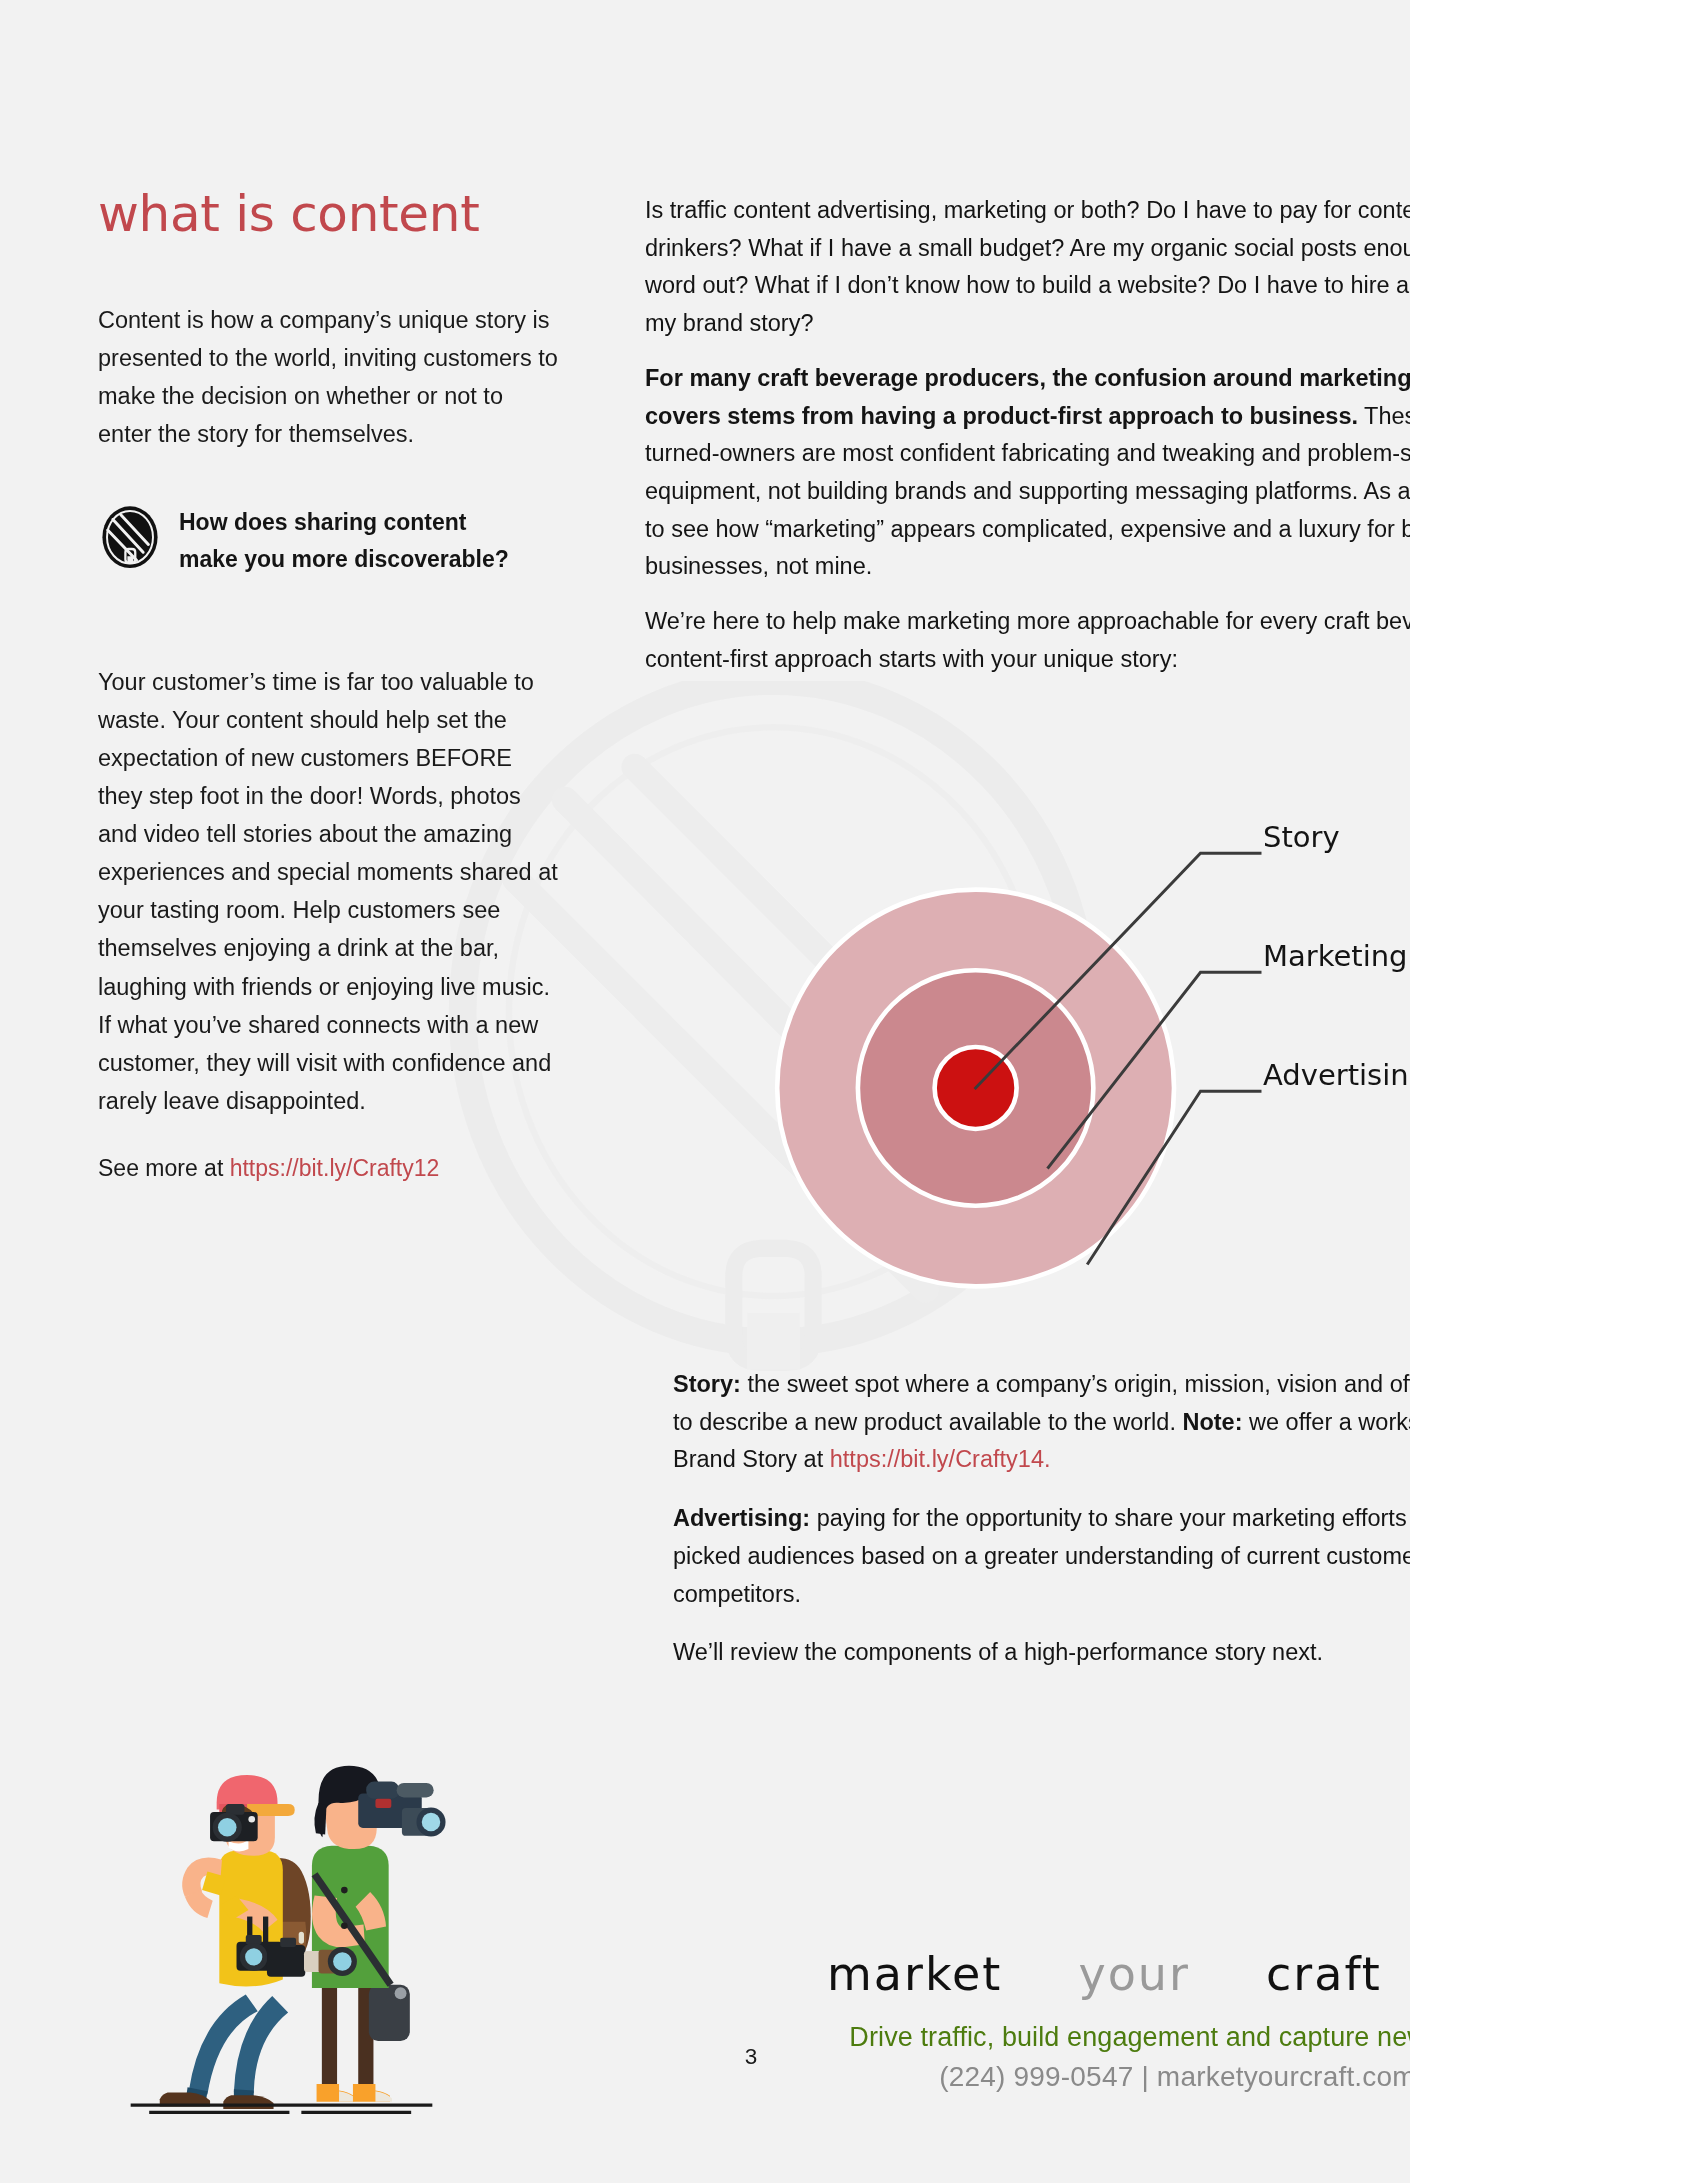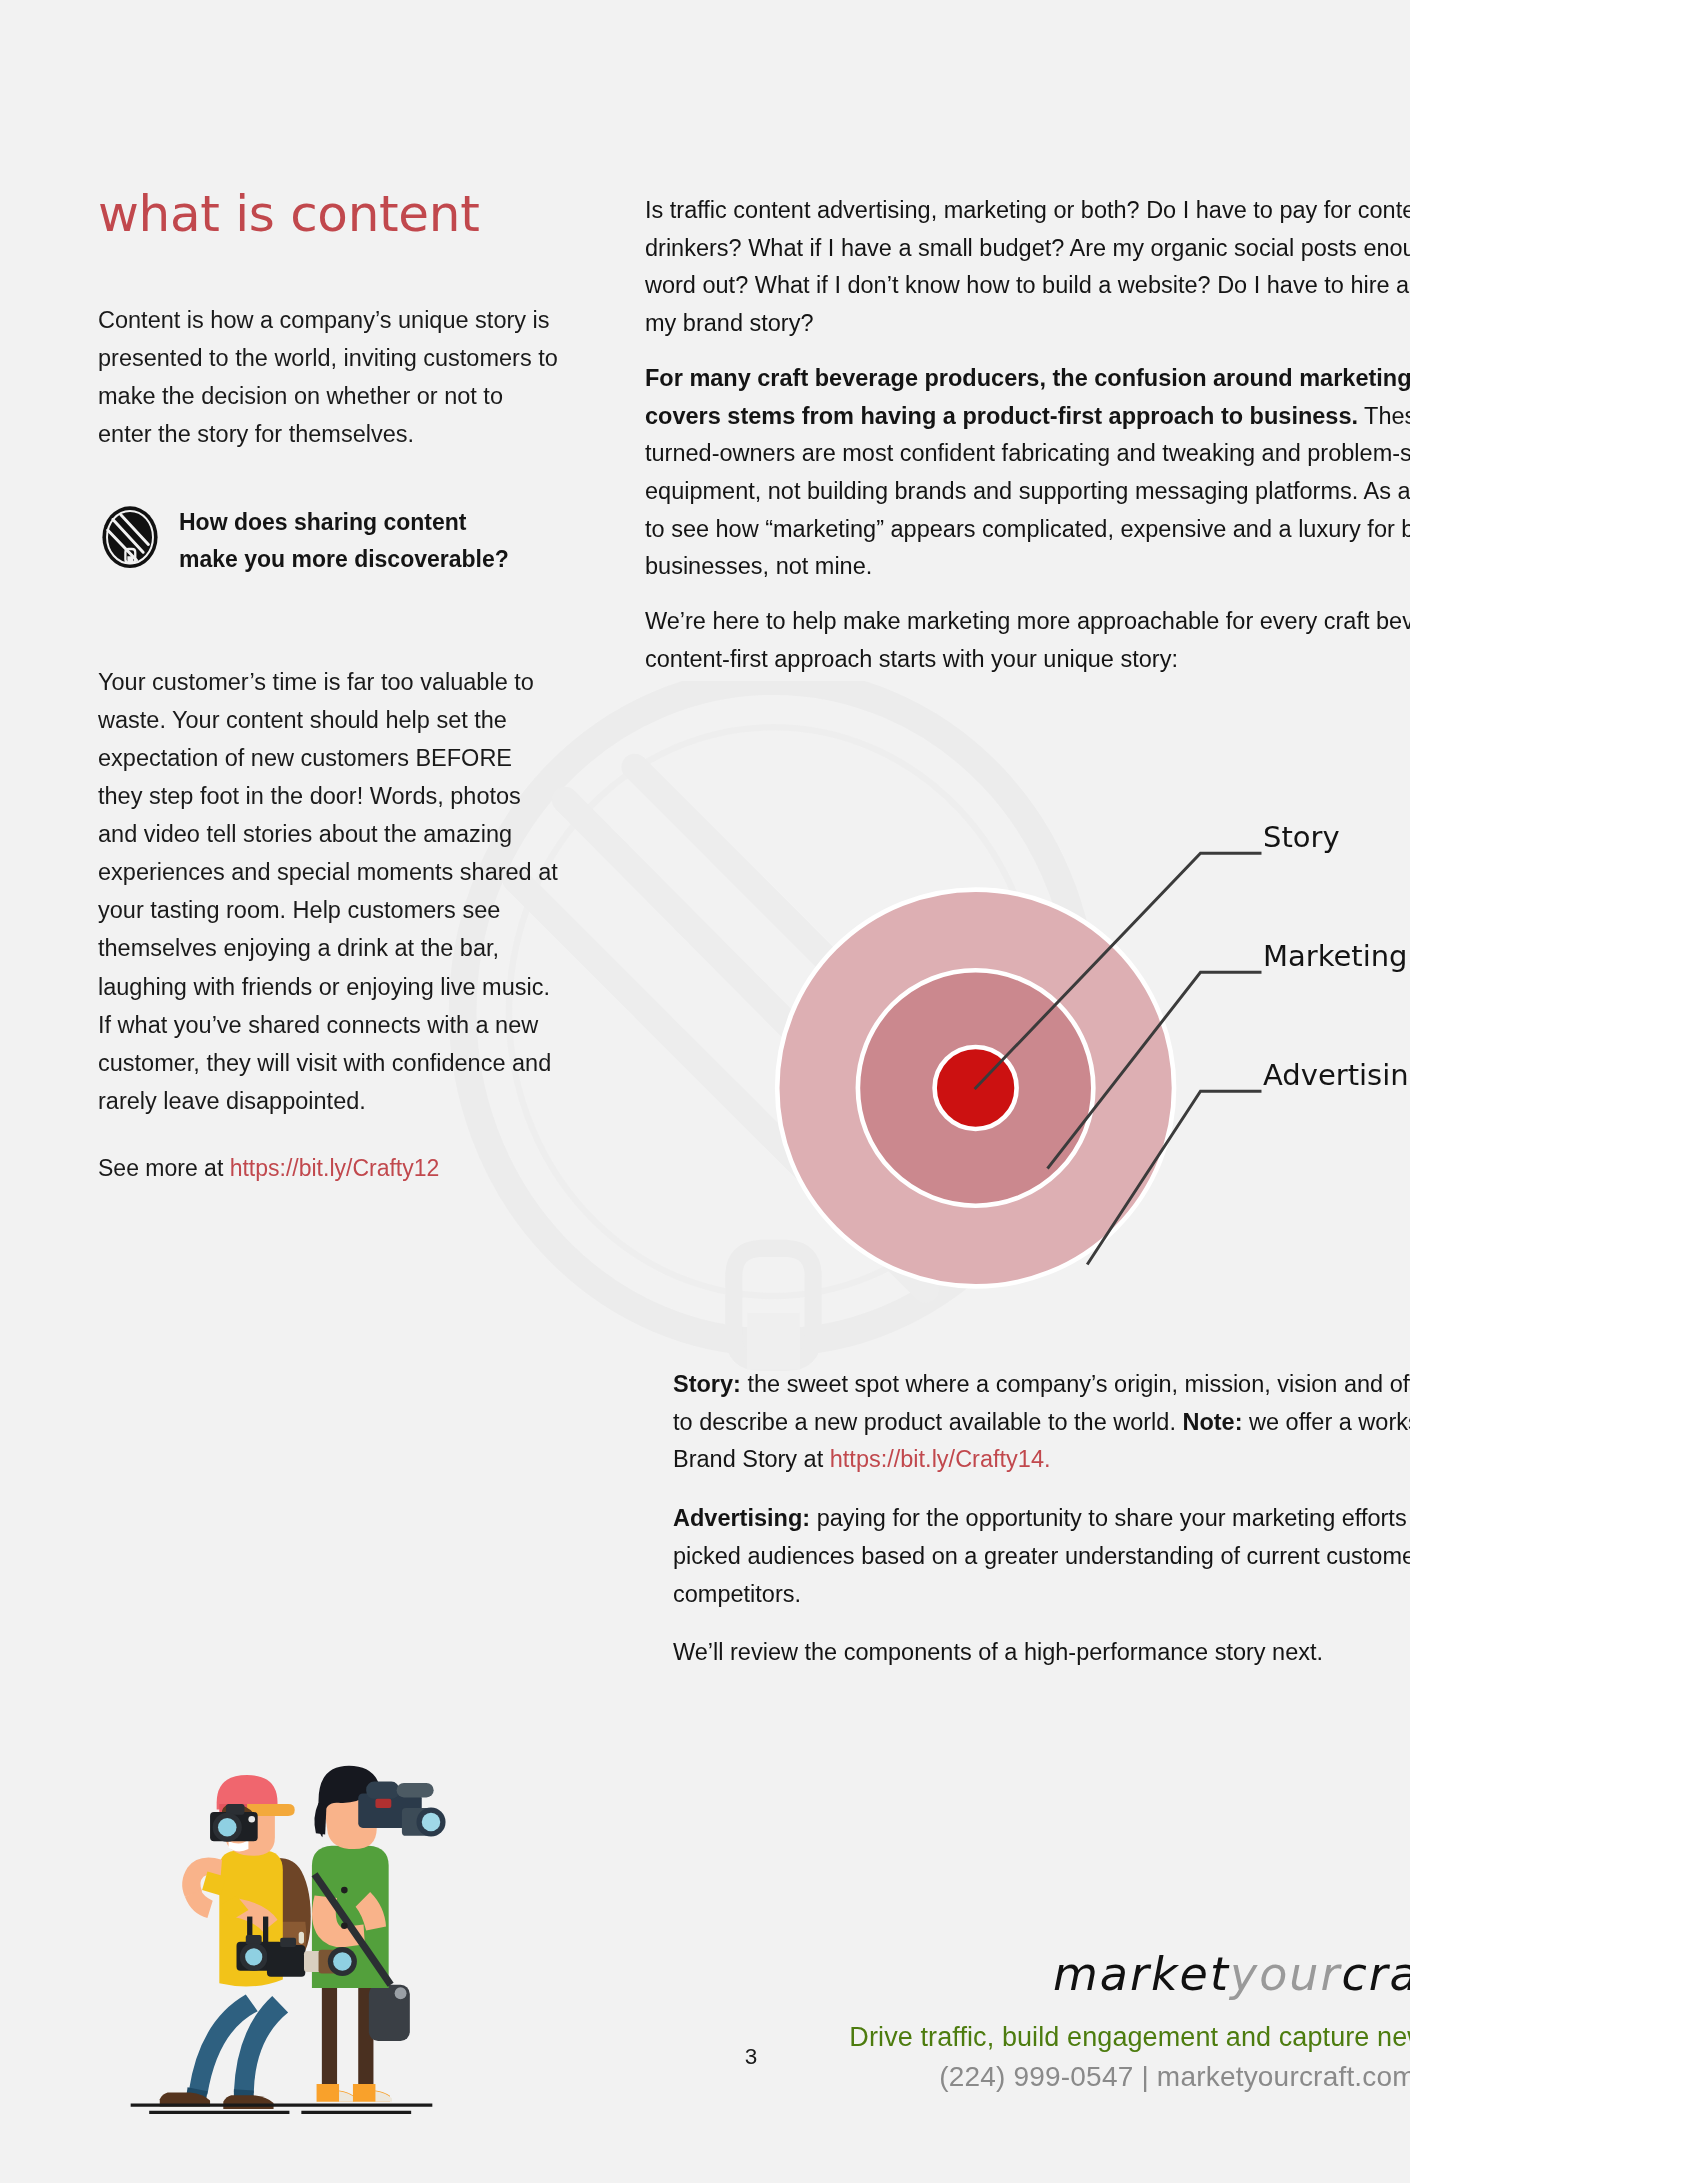--- a/index.html
+++ b/index.html
@@ -158,24 +158,23 @@
   .footer {
     position: absolute;
     left: 827px;
     top: 1942px;
     width: 701px;
     text-align: center;
   }
   .logo-line {
     display: flex;
     align-items: center;
-    justify-content: flex-end;
+    justify-content: space-between;
     gap: 0px;
     height: 64px;
-    font-style: italic;
   }
   .logo-word {
     font-family: "DejaVu Sans", sans-serif;
     font-size: 46px;
     letter-spacing: 2px;
     line-height: 1;
   }
   .logo-black { color: #111111; }
   .logo-gray { color: #9a9a9a; }
   .logo-mark {

